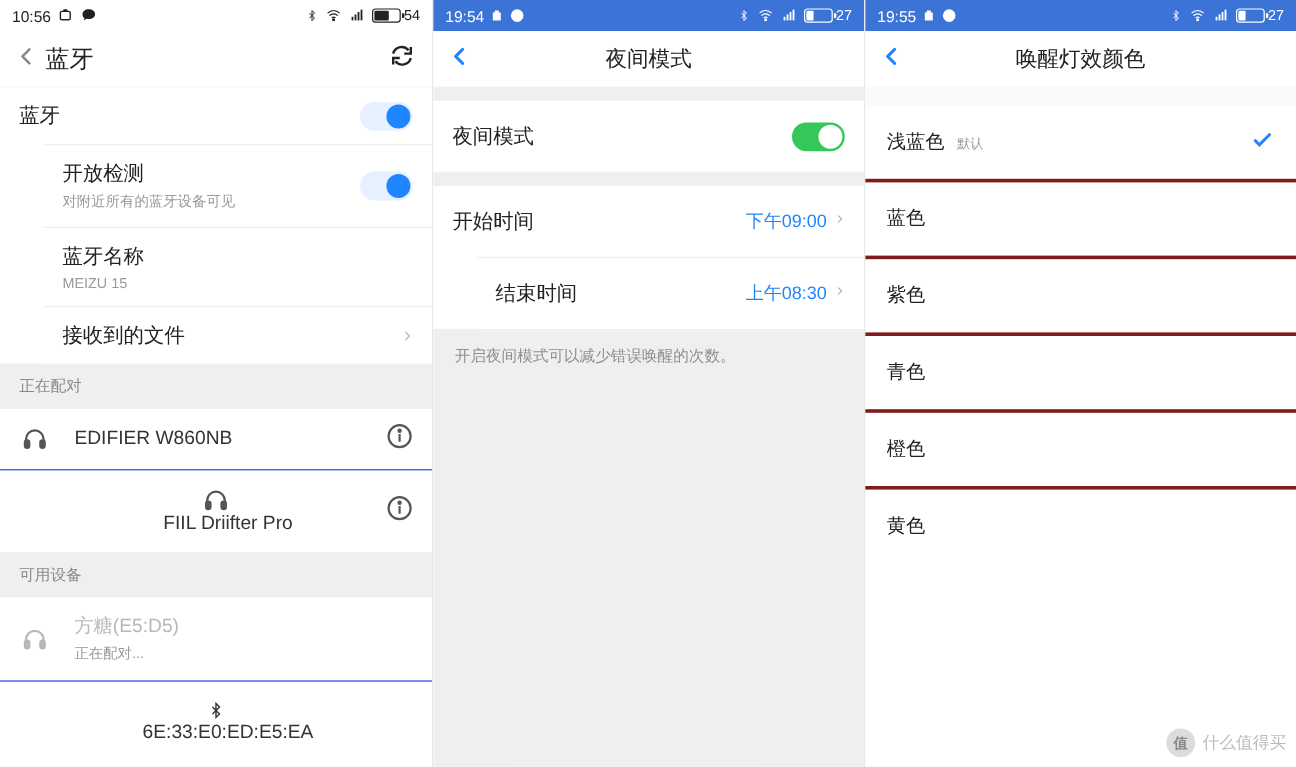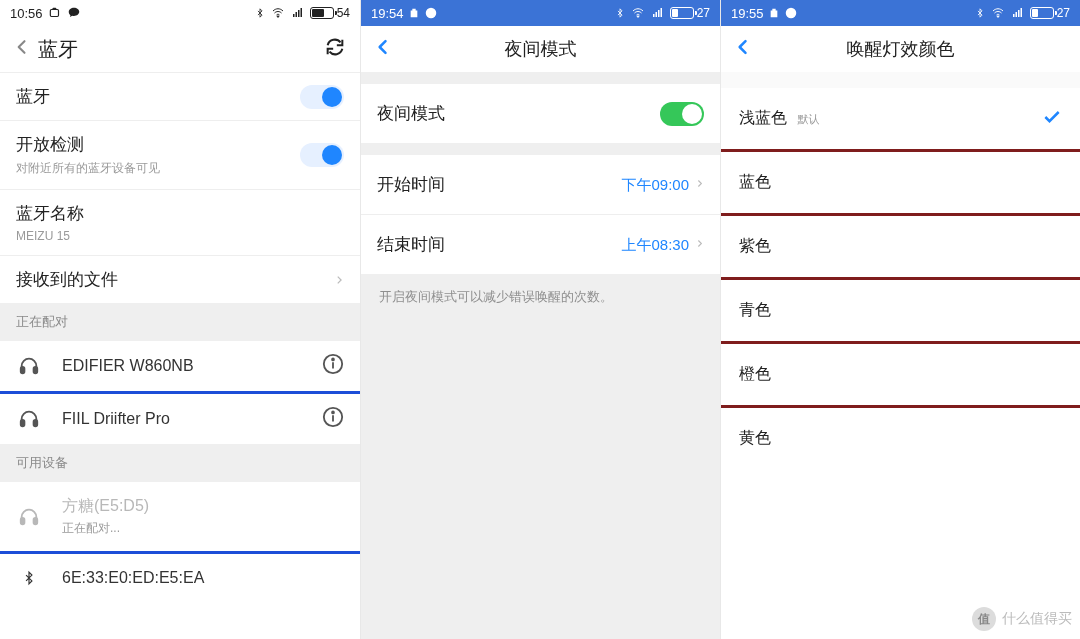--- a/index.html
+++ b/index.html
@@ -60,21 +60,21 @@
     .title-inline { font-size: 20px; color: #222; margin-left: 6px; }
     .titlebar .back svg path { stroke-linecap: round; stroke-linejoin: round; }
     .titlebar .right-icon { position: absolute; right: 14px; top: 50%; transform: translateY(-50%); }
 
     
     .cell {
       background: #fff;
       padding: 12px 16px;
       position: relative;
     }
-    .cell + .cell { border-top: 1px solid #eee; }
+    .cell + .cell { border-top: 1px solid #eee; margin-left: 36px; }
     .cell-main { font-size: 17px; color: #222; }
     .cell-sub  { font-size: 12px; color: #9a9a9a; margin-top: 4px; }
     .cell .tail {
       position: absolute; right: 16px; top: 50%; transform: translateY(-50%);
       display: flex; align-items: center; gap: 6px; font-size: 15px;
     }
     .chevron { color: #bbb; }
     .section-hdr {
       background: #efefef; color: #8a8a8a; font-size: 13px;
       padding: 10px 16px;
@@ -100,21 +100,21 @@
     .value-blue { color: #1f86ff; }
 
     
     .s3-row { padding: 20px 18px; font-size: 16px; color: #222; position: relative; }
     .s3-row + .s3-row { border-top: 3px solid #7f1d1d; }
     .s3-sub { color: #9a9a9a; font-size: 11px; margin-left: 6px; }
     .s3-check { position: absolute; right: 18px; top: 50%; transform: translateY(-50%); color: #1f86ff; }
 
     
     .dev-row { display: flex; align-items: center; padding: 14px 16px; background: #fff; position: relative; }
-    .dev-row + .dev-row { border-top: 3px solid #1d4ed8; }
+    .dev-row + .dev-row { border-top: 1px solid #1d4ed8; flex-direction: column; }
     .dev-icn { width: 26px; display: flex; justify-content: center; color: #555; }
     .dev-txt { margin-left: 20px; font-size: 16px; color: #333; }
     .dev-txt .sub { font-size: 12px; color: #9a9a9a; margin-top: 3px; }
     .dev-gray .dev-icn, .dev-gray .dev-txt { color: #b8b8b8; }
     .dev-info { position: absolute; right: 16px; top: 50%; transform: translateY(-50%); }
 
     
     .watermark {
       position: absolute; right: 8px; bottom: 8px; display: flex; align-items: center; gap: 6px;
       color: #bcbcbc; font-size: 14px;

